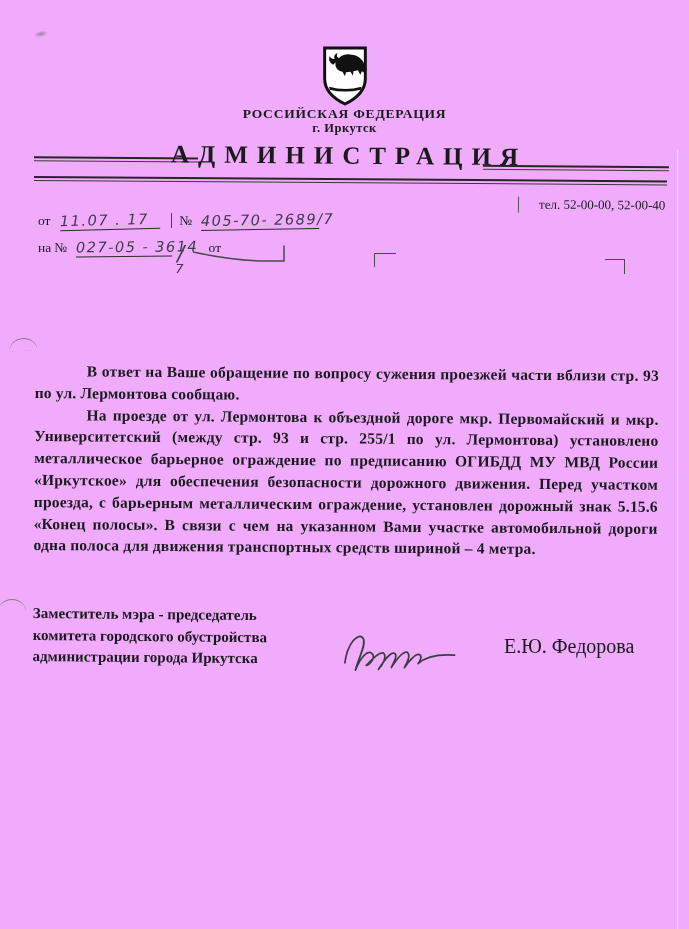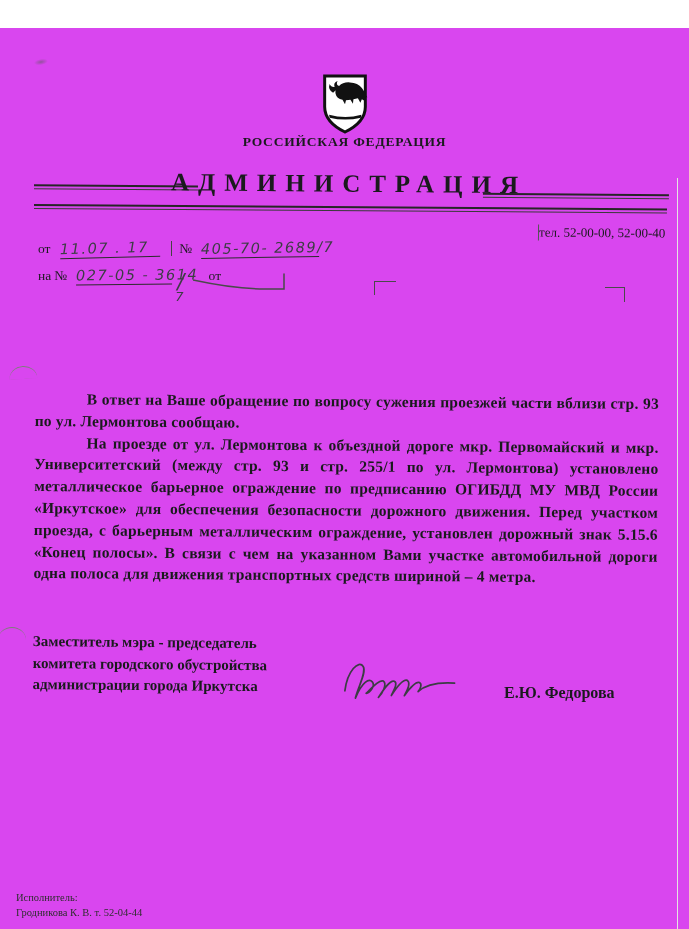--- a/index.html
+++ b/index.html
@@ -6,22 +6,21 @@
   body {
     width: 689px; height: 929px;
     background: #ffffff;
     font-family: "Liberation Serif", serif;
     color: #1a1a1d;
     position: relative;
     overflow: hidden;
   }
   .page {
     position: absolute; inset: 0;
-    background: #d946ef;
-    margin-top: 28px;
+    background: #f0abfc;
   }
   
   .emblem {
     position: absolute; left: 320px; top: 45px;
     width: 50px; height: 62px;
   }
   .country {
     position: absolute; left: 0; right: 0; top: 106px;
     text-align: center;
     font-weight: bold; font-size: 13.5px; letter-spacing: 0.8px;
@@ -55,21 +54,21 @@
   .address-row {
     position: absolute; left: 38px; top: 186px; font-size: 13px;
   }
   .address-row .site { margin-left: 20px; }
   .vbar {
     display: inline-block; width: 0; height: 15px;
     border-left: 1.3px solid #555; vertical-align: -3px; margin-left: 16px;
   }
   .phone-block {
     position: absolute; right: 24px; top: 197px; font-size: 13px;
-    border-left: 1.3px solid #555; padding-left: 0;
+    border-left: 1.3px solid #555; padding-left: 20px;
     transform: rotate(0.4deg);
   }
   
   .ref { position: absolute; left: 38px; top: 212px; width: 300px; font-size: 13.5px; }
   .ref-row { position: relative; height: 27px; }
   .hand {
     font-family: "DejaVu Sans", sans-serif;
     font-style: italic;
     color: #3c3d44;
     font-size: 14.5px;
@@ -130,22 +129,22 @@
   .sig-position {
     position: absolute; left: 33px; top: 603px; width: 300px;
     font-size: 15px; font-weight: bold; line-height: 21.5px;
     transform: rotate(0.55deg); transform-origin: left top;
   }
   .sig-script {
     position: absolute; left: 336px; top: 621px; width: 125px; height: 55px;
     transform: rotate(-4deg);
   }
   .sig-name {
-    position: absolute; left: 504px; top: 656px;
-    font-size: 16px; font-weight: bold; white-space: nowrap;
+    position: absolute; left: 504px; top: 635px;
+    font-size: 20px; font-weight: normal; white-space: nowrap;
   }
   
   .footer {
     position: absolute; left: 16px; top: 862px;
     font-size: 10.5px; line-height: 15px; color: #2e2e2e;
   }
   
   .smudge {
     position: absolute; left: 34px; top: 31px; width: 14px; height: 6px;
     background: radial-gradient(closest-side, rgba(90,90,90,.55), rgba(90,90,90,0));
@@ -169,20 +168,21 @@
   <div class="emblem" aria-label="irkutsk-babr-coat-of-arms">
     <svg viewBox="0 0 100 125" width="50" height="62" xmlns="http://www.w3.org/2000/svg">
       <path d="M9 6 H91 V68 Q91 99 50 119 Q9 99 9 68 Z" fill="#ffffff" stroke="#111111" stroke-width="6"></path>
 
       <path fill="#111111" d="M26 40 q-11 -7 -7 -18 q3 7 10 6 q-3 -9 6 -12 q-4 8 3 10 q8 -8 22 -7 q16 1 24 11 q5 6 6 12 l5 7 -7 0 3 8 -7 -4 -3 7 -5 -9 -9 2 -1 9 -5 -8 -9 1 -2 8 -5 -9 q-12 -2 -14 -12 q-2 -9 5 -12 z"></path>
       <path fill="#111111" d="M18 84 q33 9 65 0 l-1 6 q-32 8 -63 0 z"></path>
     </svg>
   </div>
 
   <div class="country">РОССИЙСКАЯ ФЕДЕРАЦИЯ</div>
+  <div class="city">г. Иркутск</div>
 
   <div class="org-row">
     <div class="rule-double org-line-left"></div>
     <div class="org-title">АДМИНИСТРАЦИЯ</div>
     <div class="rule-double org-line-right"></div>
   </div>
   <div class="rule-double head-rule"></div>
 
   <div class="phone-block">тел. 52-00-00, 52-00-40</div>
 
@@ -237,18 +237,14 @@
                C35 37 43 29 47 31 C51 34 45 44 41 47
                C47 39 54 30 58 32 C62 34 56 42 54 46
                C60 38 67 30 71 32 C75 35 69 44 67 47
                C72 41 79 33 83 35 C86 37 83 42 81 44
                C87 39 96 35 118 38" fill="none" stroke="#3c3d44" stroke-width="1.7" stroke-linecap="round" stroke-linejoin="round"></path>
     </svg>
   </div>
 
   <div class="sig-name">Е.Ю. Федорова</div>
 
-  <div class="footer">
-    <div>Исполнитель:</div>
-    <div>Гродникова К. В. т. 52-04-44</div>
-  </div>
 
 </div>
 
 </body></html>

